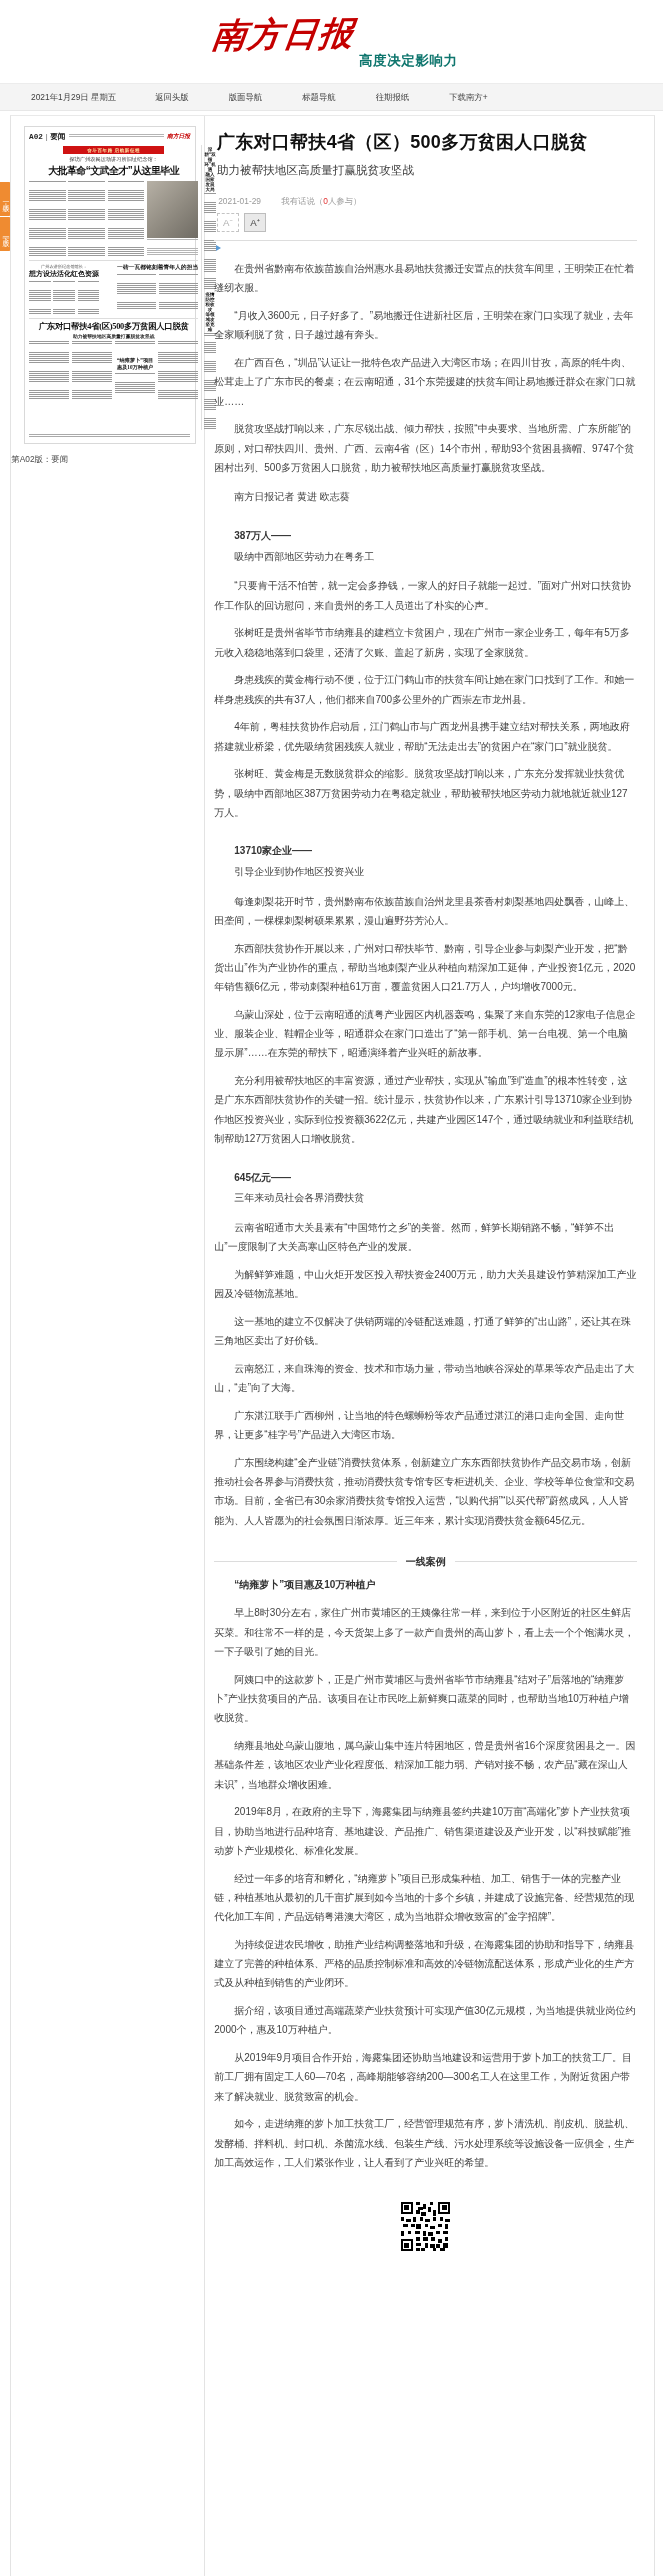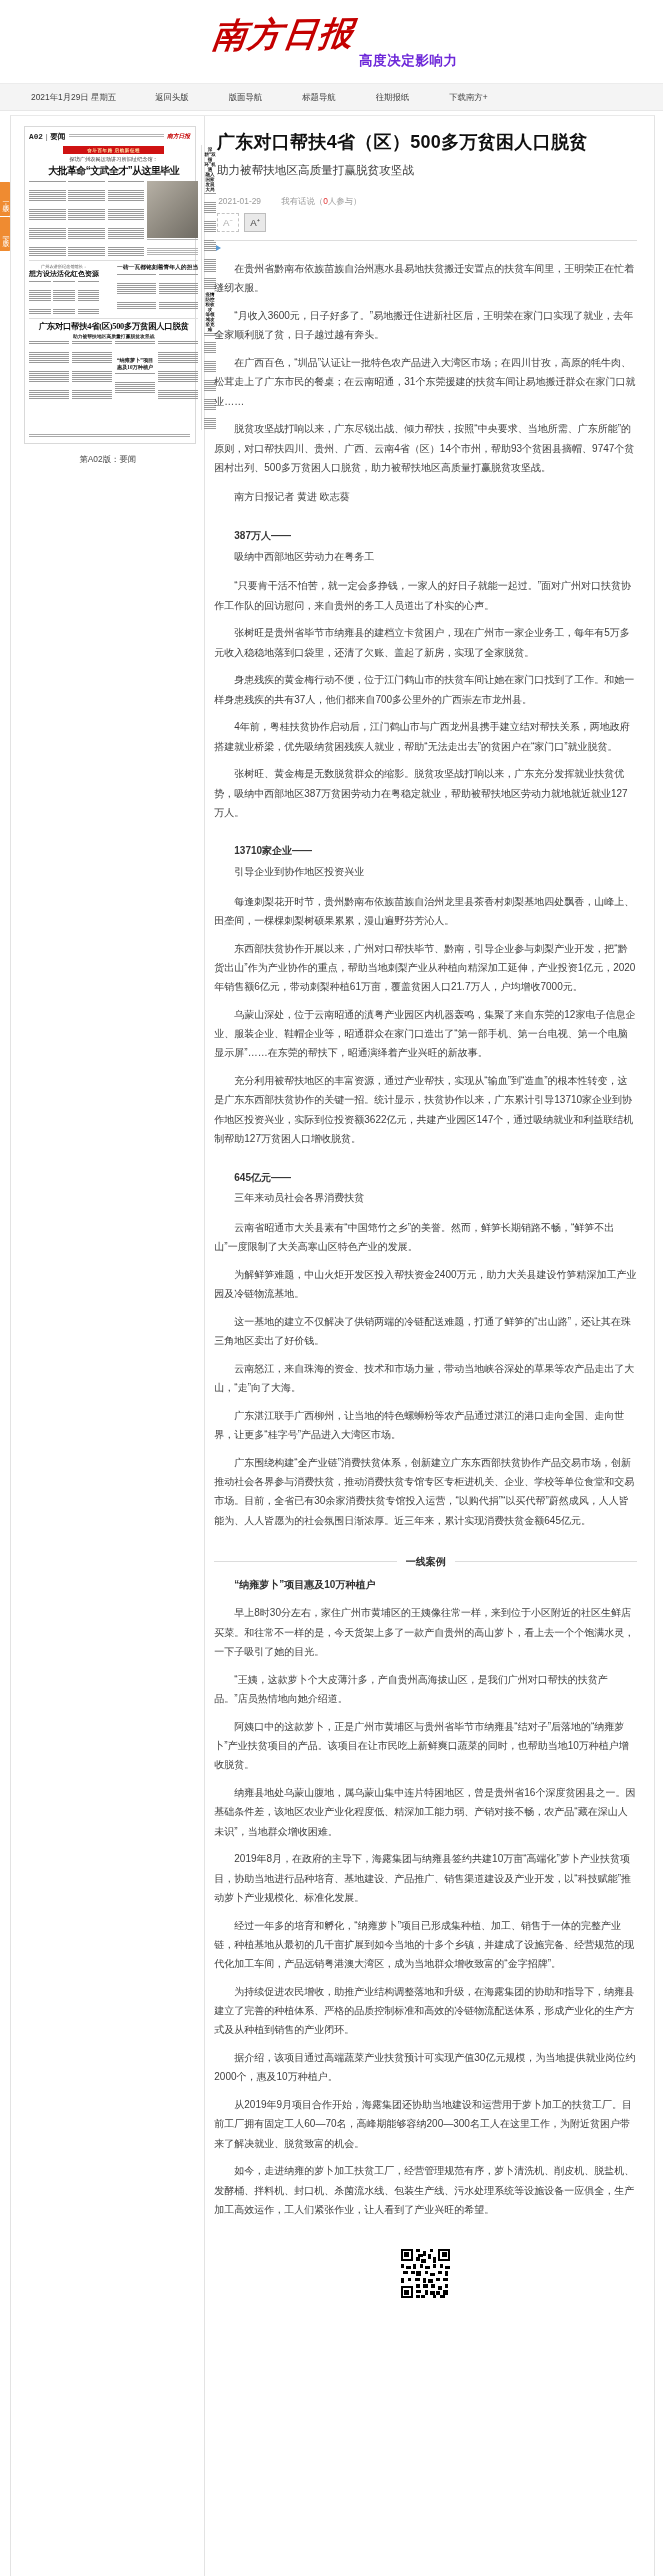--- a/index.html
+++ b/index.html
@@ -4,21 +4,21 @@
 <style>
   html,body{margin:0;padding:0;background:#fff;}
   body{width:664px;font-family:"Liberation Sans",sans-serif;color:#404040;}
   .page{position:relative;width:664px;min-height:2576px;overflow:hidden;background:#fff;}
 
   
   .hdr{position:relative;height:83px;}
   .logo{position:absolute;left:213px;top:17px;font-family:"DejaVu Serif",serif;
         font-style:italic;font-weight:bold;font-size:34px;color:#c40000;
         transform:skewX(-8deg) rotate(-1deg);letter-spacing:1.3px;line-height:1;}
-  .tagline{position:absolute;left:359px;top:52px;font-size:13.5px;font-weight:bold;color:#6d28d9;letter-spacing:0.6px;}
+  .tagline{position:absolute;left:359px;top:52px;font-size:13.5px;font-weight:bold;color:#0f766e;letter-spacing:0.6px;}
 
   
   .nav{height:26px;background:#f4f4f4;border-top:0.6px solid #ececec;border-bottom:0.6px solid #e7e7e7;
        display:flex;align-items:center;font-size:8.4px;color:#3d3d3d;}
   .nav .date{margin-left:31px;margin-right:39px;}
   .nav a{color:#3d3d3d;text-decoration:none;margin-right:40px;cursor:pointer;}
 
   
   .container{position:absolute;left:10.3px;top:115px;width:643px;bottom:0;
              border-left:0.6px solid #e3e3e3;border-right:0.6px solid #e3e3e3;border-top:0.6px solid #e9e9e9;
@@ -55,21 +55,21 @@
   .np-cols .c{flex:1;}
   .np-photo{background:linear-gradient(135deg,#b7b1a6,#8f8a80 55%,#6f6b63);height:57px;margin-bottom:1.3px;}
   .np-h2k{font-size:4.2px;color:#555;text-align:center;margin-top:1.9px;}
   .np-h2{font-size:7px;font-weight:bold;text-align:center;color:#111;font-family:"Liberation Serif",serif;white-space:nowrap;}
   .np-h3{font-size:5.8px;font-weight:bold;text-align:center;color:#111;font-family:"Liberation Serif",serif;margin:1.3px 0;white-space:nowrap;}
   .np-h4{font-size:8.4px;font-weight:bold;text-align:center;color:#111;font-family:"Liberation Serif",serif;white-space:nowrap;letter-spacing:-0.3px;margin-top:2.6px;}
   .np-h4sub{font-size:4.8px;text-align:center;color:#222;font-weight:bold;margin:0.6px 0 1.9px 0;}
   .np-h5{font-size:5.2px;font-weight:bold;text-align:center;color:#111;font-family:"Liberation Serif",serif;margin:9px 0 1.9px 0;}
   .np-rh{font-size:4.5px;font-weight:bold;color:#111;text-align:center;margin:1.9px 0 1.3px 0;}
   .np-footer{height:6.4px;margin-top:3.2px;background:repeating-linear-gradient(to bottom,#aaa 0 0.6px,transparent 0.6px 1.9px);}
-  .np-caption{text-align:center;font-size:8.4px;color:#4a4a4a;margin-top:9.7px;}
+  .np-caption{text-align:left;font-size:8.4px;color:#4a4a4a;margin-top:9.7px;}
 
   
   .a-title{font-size:18px;font-weight:bold;color:#101010;margin:14px 0 0 2.6px;letter-spacing:0.3px;}
   .a-sub{font-size:11.6px;color:#3c3c3c;margin:9px 0 0 2.6px;}
   .a-meta{font-size:8.4px;color:#9a9a9a;margin:18px 0 0 3.9px;}
   .a-meta .cm{margin-left:18px;cursor:pointer;}
   .a-meta .cnt{color:#e03030;}
   .fontbtns{margin:6.4px 0 0 2.6px;display:flex;gap:5.2px;}
   .fbtn{width:22px;height:18.7px;display:flex;align-items:center;justify-content:center;
         font-size:9.7px;cursor:pointer;box-sizing:border-box;}
@@ -219,21 +219,20 @@
           <div class="b-sub">三年来动员社会各界消费扶贫</div>
           <div class="b-p">云南省昭通市大关县素有“中国筇竹之乡”的美誉。然而，鲜笋长期销路不畅，“鲜笋不出山”一度限制了大关高寒山区特色产业的发展。</div>
           <div class="b-p">为解鲜笋难题，中山火炬开发区投入帮扶资金2400万元，助力大关县建设竹笋精深加工产业园及冷链物流基地。</div>
           <div class="b-p">这一基地的建立不仅解决了供销两端的冷链配送难题，打通了鲜笋的“出山路”，还让其在珠三角地区卖出了好价钱。</div>
           <div class="b-p">云南怒江，来自珠海的资金、技术和市场力量，带动当地峡谷深处的草果等农产品走出了大山，“走”向了大海。</div>
           <div class="b-p">广东湛江联手广西柳州，让当地的特色螺蛳粉等农产品通过湛江的港口走向全国、走向世界，让更多“桂字号”产品进入大湾区市场。</div>
           <div class="b-p">广东围绕构建“全产业链”消费扶贫体系，创新建立广东东西部扶贫协作产品交易市场，创新推动社会各界参与消费扶贫，推动消费扶贫专馆专区专柜进机关、企业、学校等单位食堂和交易市场。目前，全省已有30余家消费扶贫专馆投入运营，“以购代捐”“以买代帮”蔚然成风，人人皆能为、人人皆愿为的社会氛围日渐浓厚。近三年来，累计实现消费扶贫金额645亿元。</div>
           <div class="b-casehead">一线案例</div>
           <div class="b-casetitle">“纳雍萝卜”项目惠及10万种植户</div>
           <div class="b-p">早上8时30分左右，家住广州市黄埔区的王姨像往常一样，来到位于小区附近的社区生鲜店买菜。和往常不一样的是，今天货架上多了一款产自贵州的高山萝卜，看上去一个个饱满水灵，一下子吸引了她的目光。</div>
-          <div class="b-p">“王姨，这款萝卜个大皮薄汁多，产自贵州高海拔山区，是我们广州对口帮扶的扶贫产品。”店员热情地向她介绍道。</div>
           <div class="b-p">阿姨口中的这款萝卜，正是广州市黄埔区与贵州省毕节市纳雍县“结对子”后落地的“纳雍萝卜”产业扶贫项目的产品。该项目在让市民吃上新鲜爽口蔬菜的同时，也帮助当地10万种植户增收脱贫。</div>
           <div class="b-p">纳雍县地处乌蒙山腹地，属乌蒙山集中连片特困地区，曾是贵州省16个深度贫困县之一。因基础条件差，该地区农业产业化程度低、精深加工能力弱、产销对接不畅，农产品“藏在深山人未识”，当地群众增收困难。</div>
           <div class="b-p">2019年8月，在政府的主导下，海露集团与纳雍县签约共建10万亩“高端化”萝卜产业扶贫项目，协助当地进行品种培育、基地建设、产品推广、销售渠道建设及产业开发，以“科技赋能”推动萝卜产业规模化、标准化发展。</div>
           <div class="b-p">经过一年多的培育和孵化，“纳雍萝卜”项目已形成集种植、加工、销售于一体的完整产业链，种植基地从最初的几千亩扩展到如今当地的十多个乡镇，并建成了设施完备、经营规范的现代化加工车间，产品远销粤港澳大湾区，成为当地群众增收致富的“金字招牌”。</div>
           <div class="b-p">为持续促进农民增收，助推产业结构调整落地和升级，在海露集团的协助和指导下，纳雍县建立了完善的种植体系、严格的品质控制标准和高效的冷链物流配送体系，形成产业化的生产方式及从种植到销售的产业闭环。</div>
           <div class="b-p">据介绍，该项目通过高端蔬菜产业扶贫预计可实现产值30亿元规模，为当地提供就业岗位约2000个，惠及10万种植户。</div>
           <div class="b-p">从2019年9月项目合作开始，海露集团还协助当地建设和运营用于萝卜加工的扶贫工厂。目前工厂拥有固定工人60—70名，高峰期能够容纳200—300名工人在这里工作，为附近贫困户带来了解决就业、脱贫致富的机会。</div>
           <div class="b-p">如今，走进纳雍的萝卜加工扶贫工厂，经营管理规范有序，萝卜清洗机、削皮机、脱盐机、发酵桶、拌料机、封口机、杀菌流水线、包装生产线、污水处理系统等设施设备一应俱全，生产加工高效运作，工人们紧张作业，让人看到了产业兴旺的希望。</div>
         </div>
 

